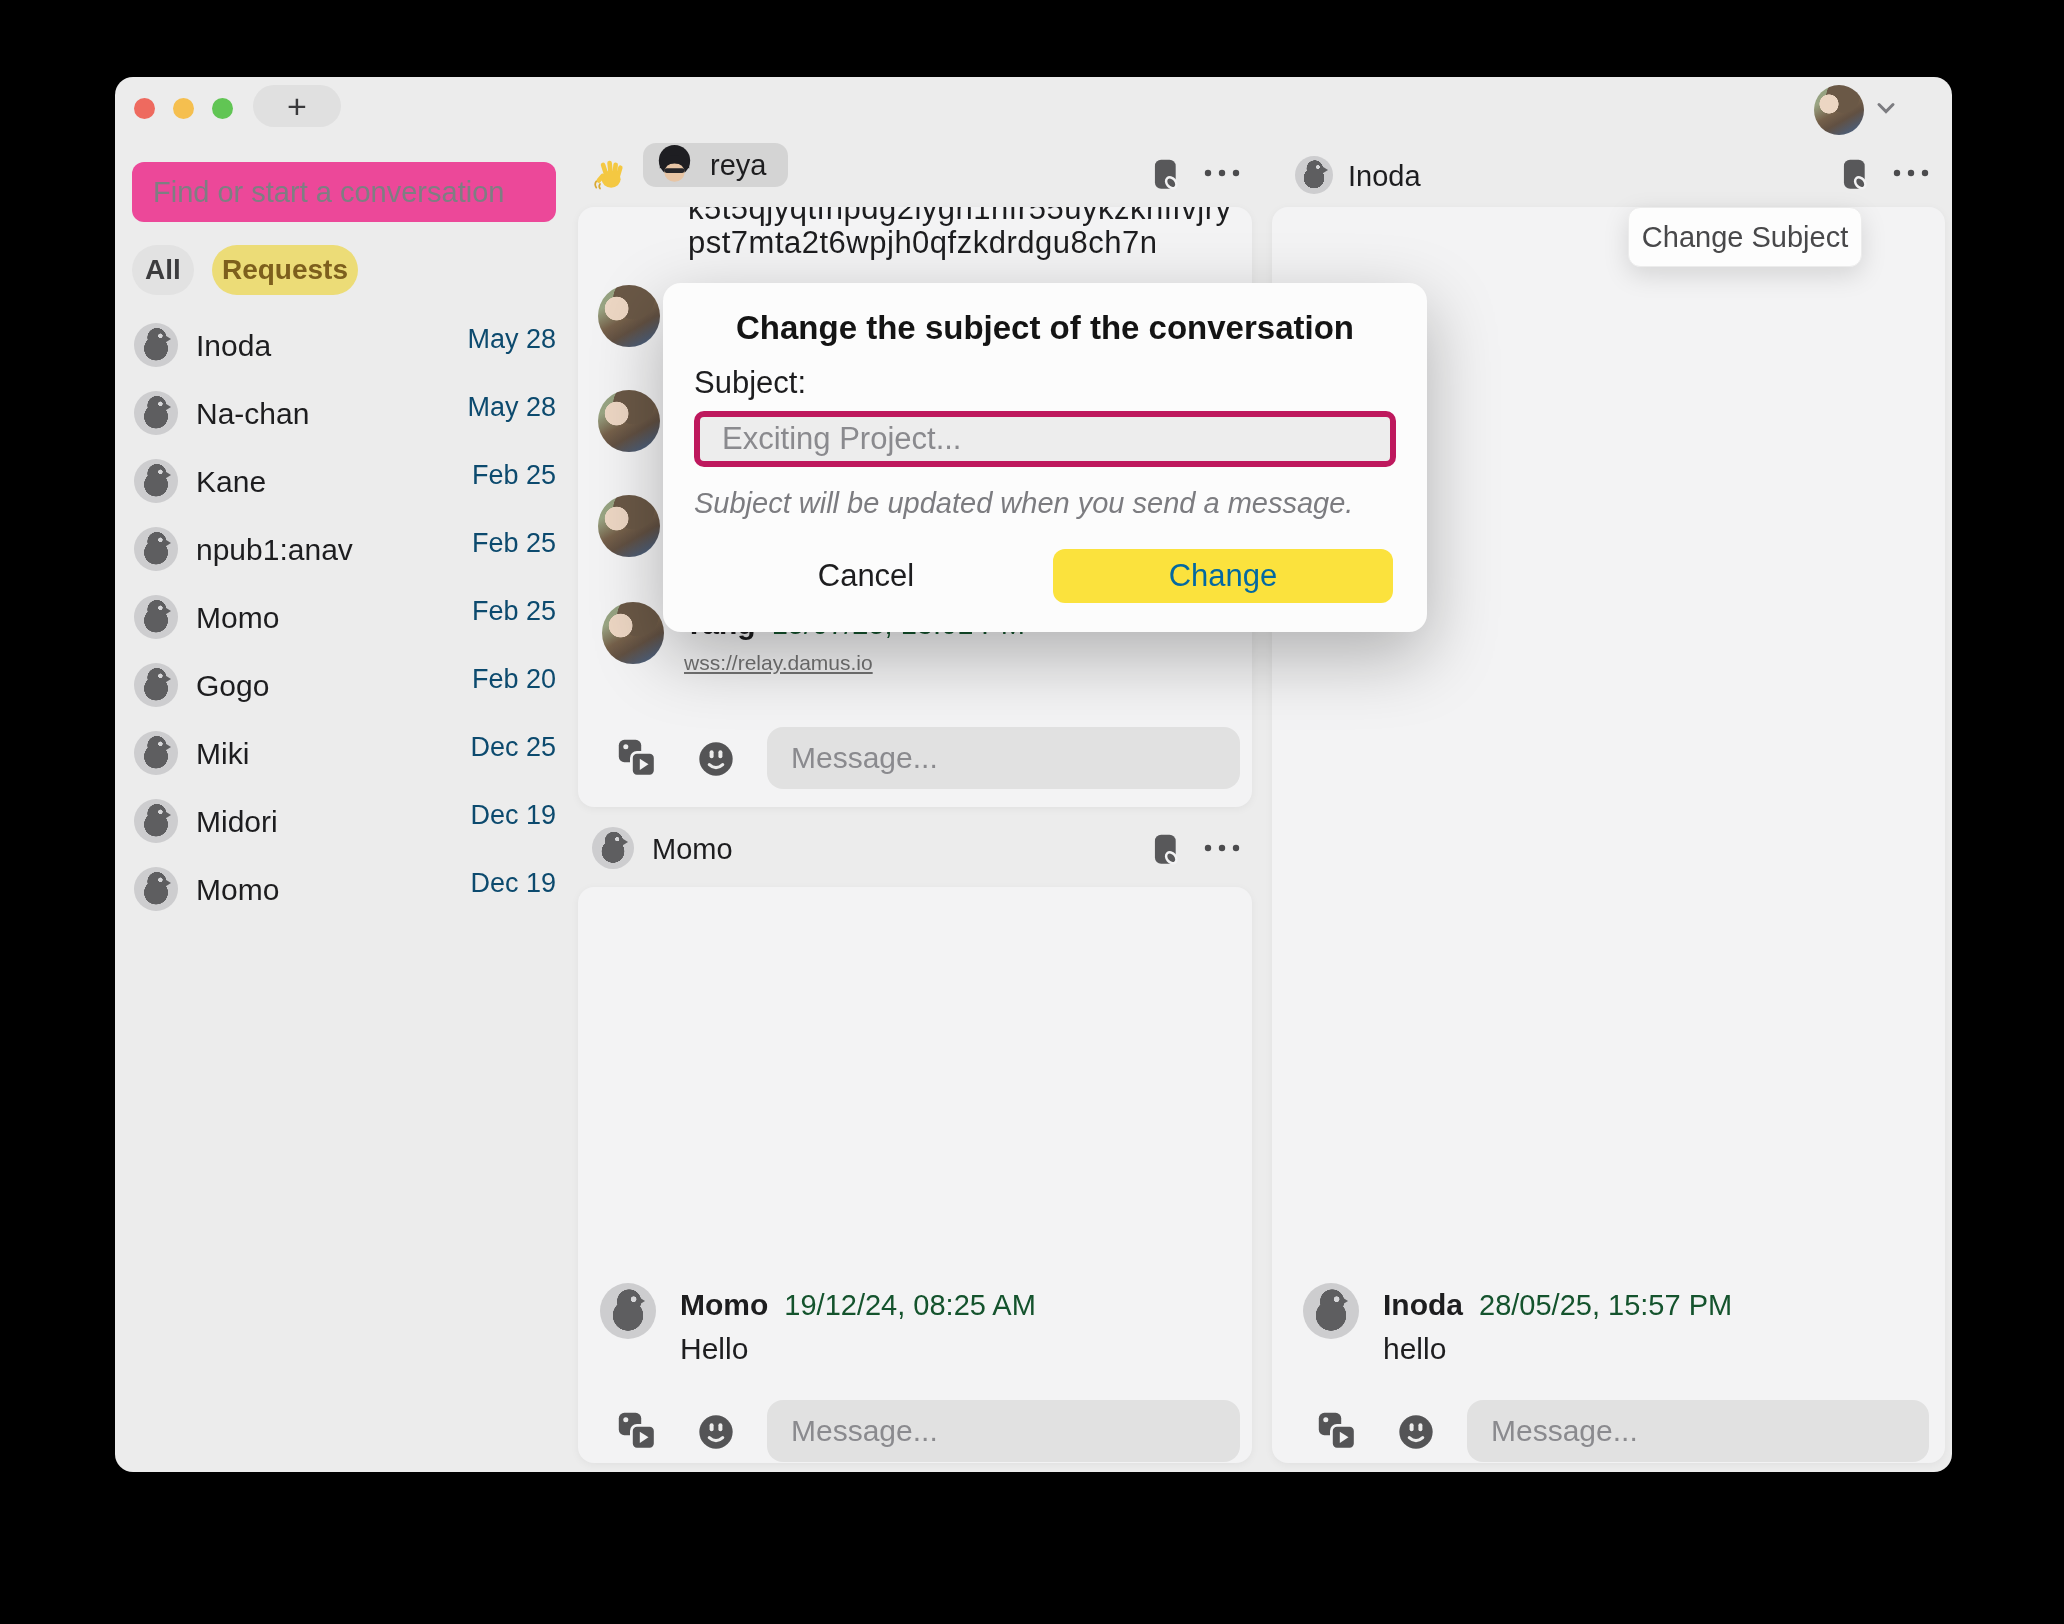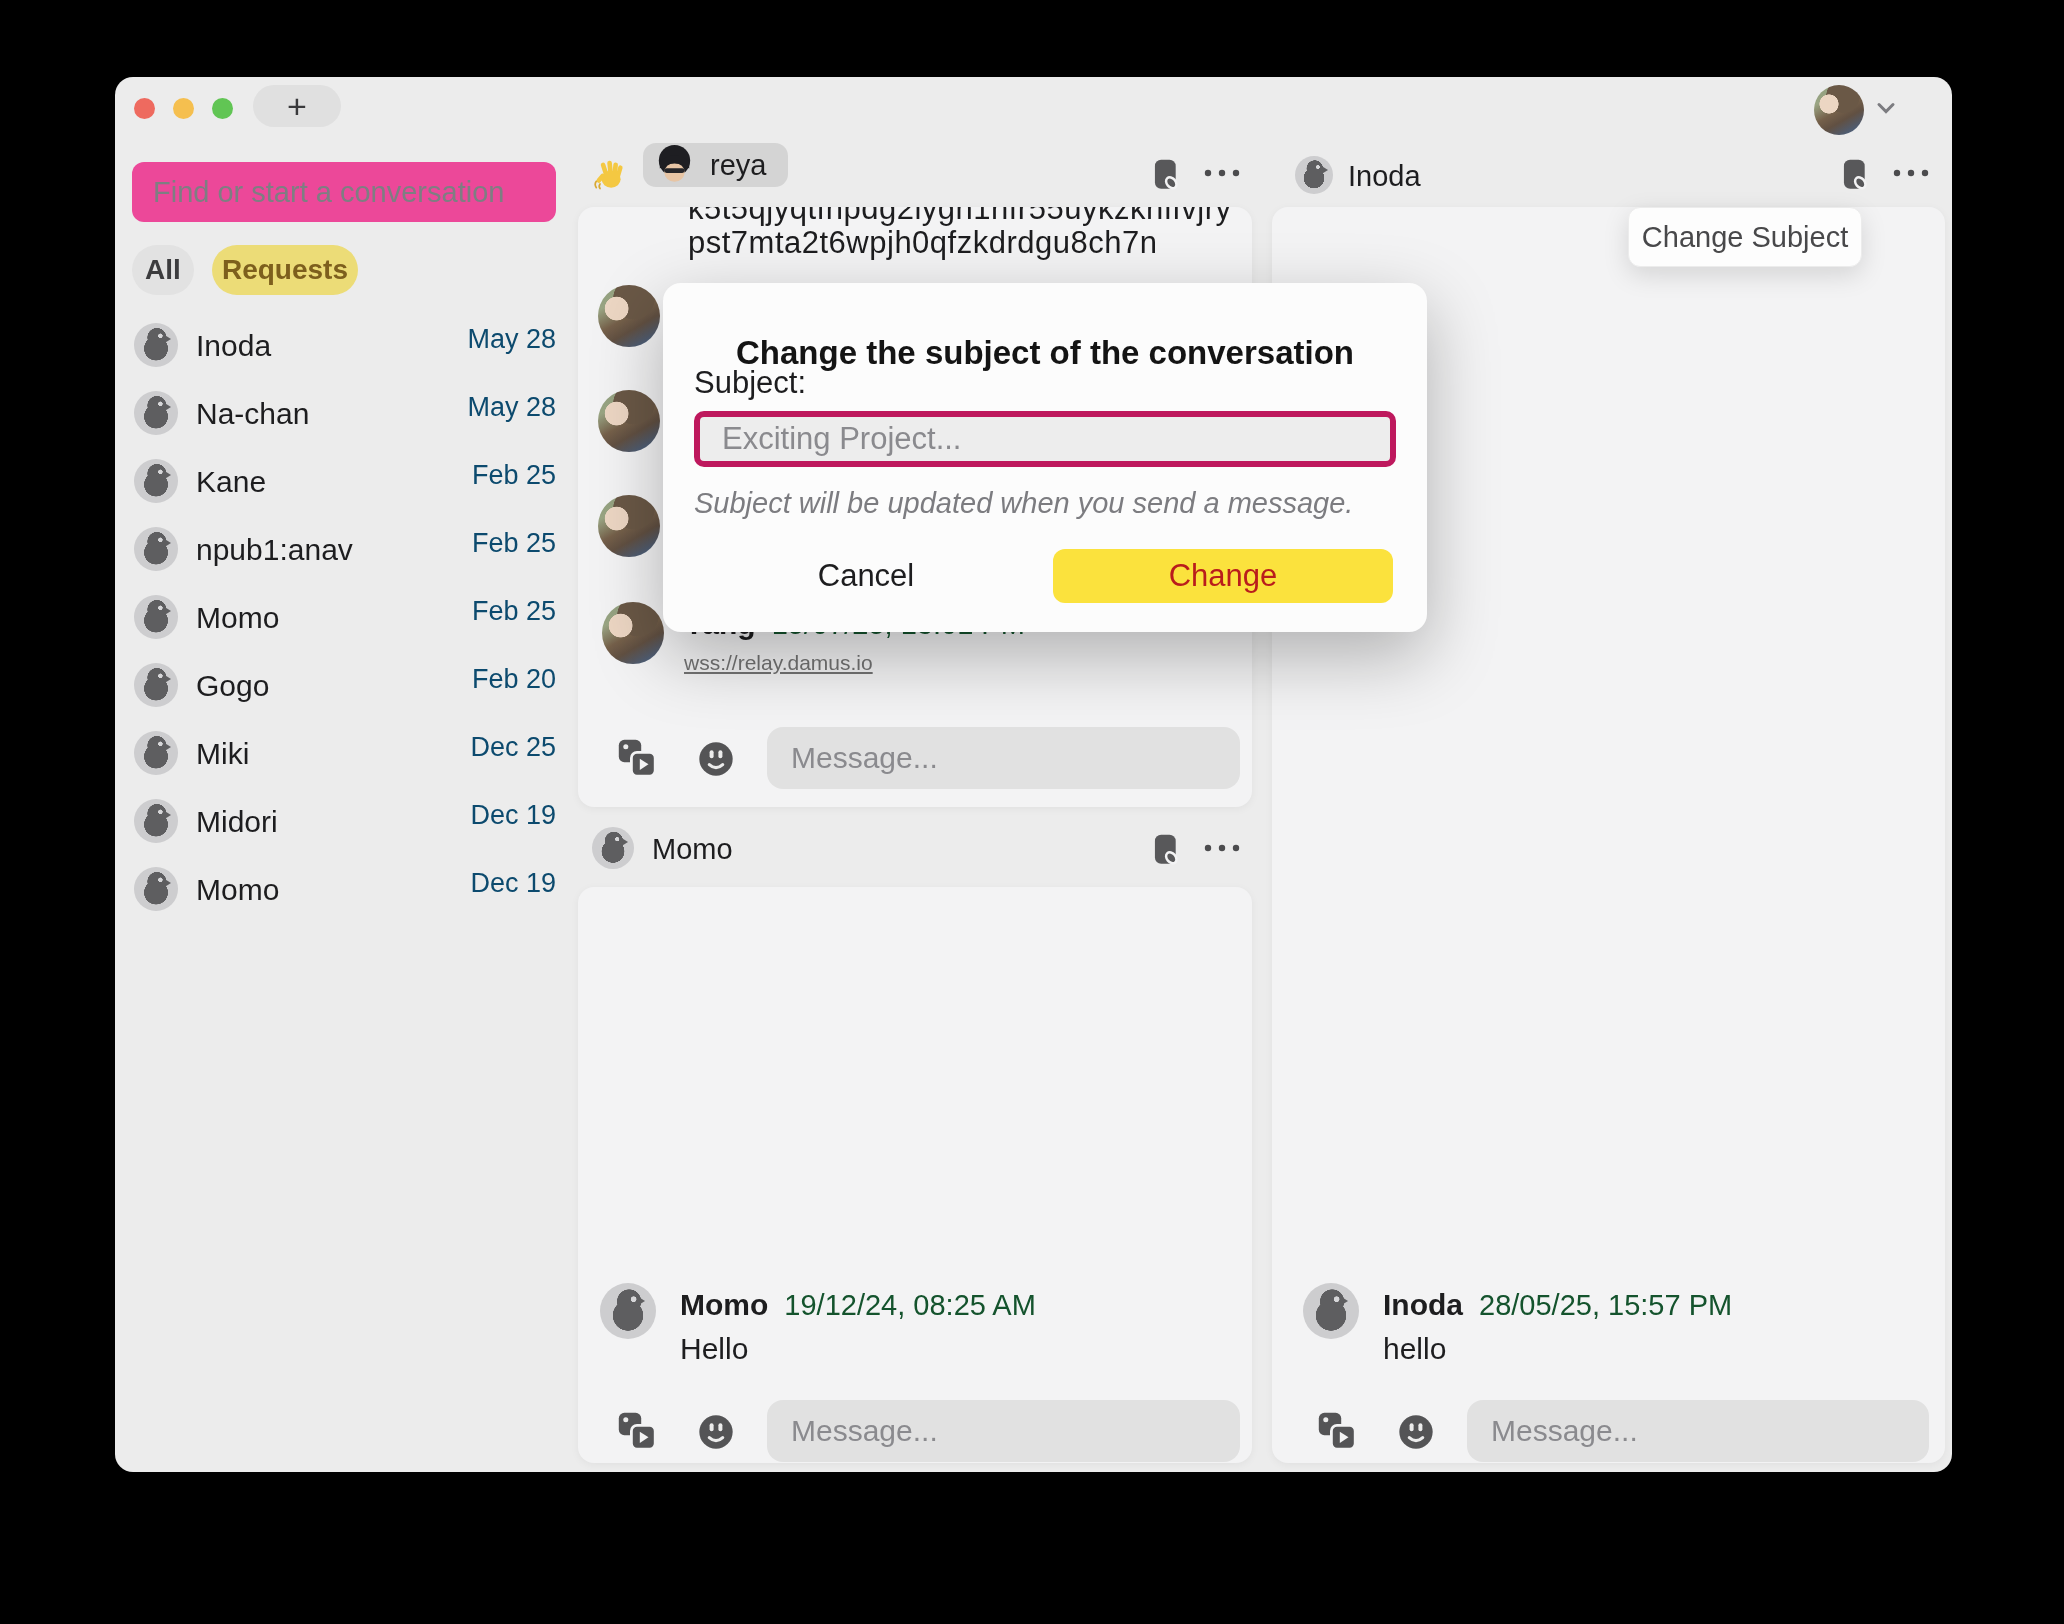--- a/index.html
+++ b/index.html
@@ -77,32 +77,32 @@
   .composer-field input{flex:1;border:none;background:transparent;outline:none;
     font-family:"Liberation Sans",sans-serif;font-size:30px;color:#3c3c3e;padding:0 24px;}
   .composer-field input::placeholder{color:#8a8a8e;}
   .icon-btn{position:absolute;cursor:default;}
   
   .modal{
     position:absolute;left:548px;top:206px;width:764px;height:349px;border-radius:18px;
     background:#fcfcfc;box-shadow:0 24px 70px rgba(0,0,0,.28);z-index:30;
   }
   .modal-title{position:absolute;left:0;right:0;top:26px;text-align:center;
-    font-size:33px;font-weight:bold;color:#141414;margin-top:25px;}
+    font-size:33px;font-weight:bold;color:#141414;}
   .modal-label{position:absolute;left:31px;top:82px;font-size:31px;color:#1d1d1f;}
   .modal-input{position:absolute;left:31px;top:128px;width:702px;height:56px;border-radius:10px;
     background:#ededed;border:6px solid #be185d;box-sizing:border-box;display:flex;align-items:center;}
   .modal-input input{flex:1;border:none;background:transparent;outline:none;
     font-family:"Liberation Sans",sans-serif;font-size:31px;color:#3c3c3e;padding:0 22px;}
   .modal-input input::placeholder{color:#8a8a8e;}
   .modal-helper{position:absolute;left:31px;top:204px;font-size:29px;font-style:italic;color:#7c7c80;}
   .btn-cancel{position:absolute;left:123px;top:266px;width:160px;height:54px;
     display:flex;align-items:center;justify-content:center;font-size:31px;color:#1d1d1f;cursor:default;}
   .btn-change{position:absolute;left:390px;top:266px;width:340px;height:54px;border-radius:12px;
-    display:flex;align-items:center;justify-content:center;font-size:31px;color:#b91c1c;cursor:default;}
+    display:flex;align-items:center;justify-content:center;font-size:31px;color:#0369a1;cursor:default;}
   
   .tooltip{
     position:absolute;left:1513px;top:130px;width:232px;height:58px;border-radius:12px;
     background:#fdfdfd;border:1px solid #ececec;box-shadow:0 8px 26px rgba(0,0,0,.13);
     display:flex;align-items:center;justify-content:center;font-size:29px;color:#48484a;z-index:20;
   }
   .sliver{position:absolute;width:62px;height:62px;z-index:5;}
   .avatar-reya{width:47px;height:47px;border-radius:8px;}
 </style>
 </head>

